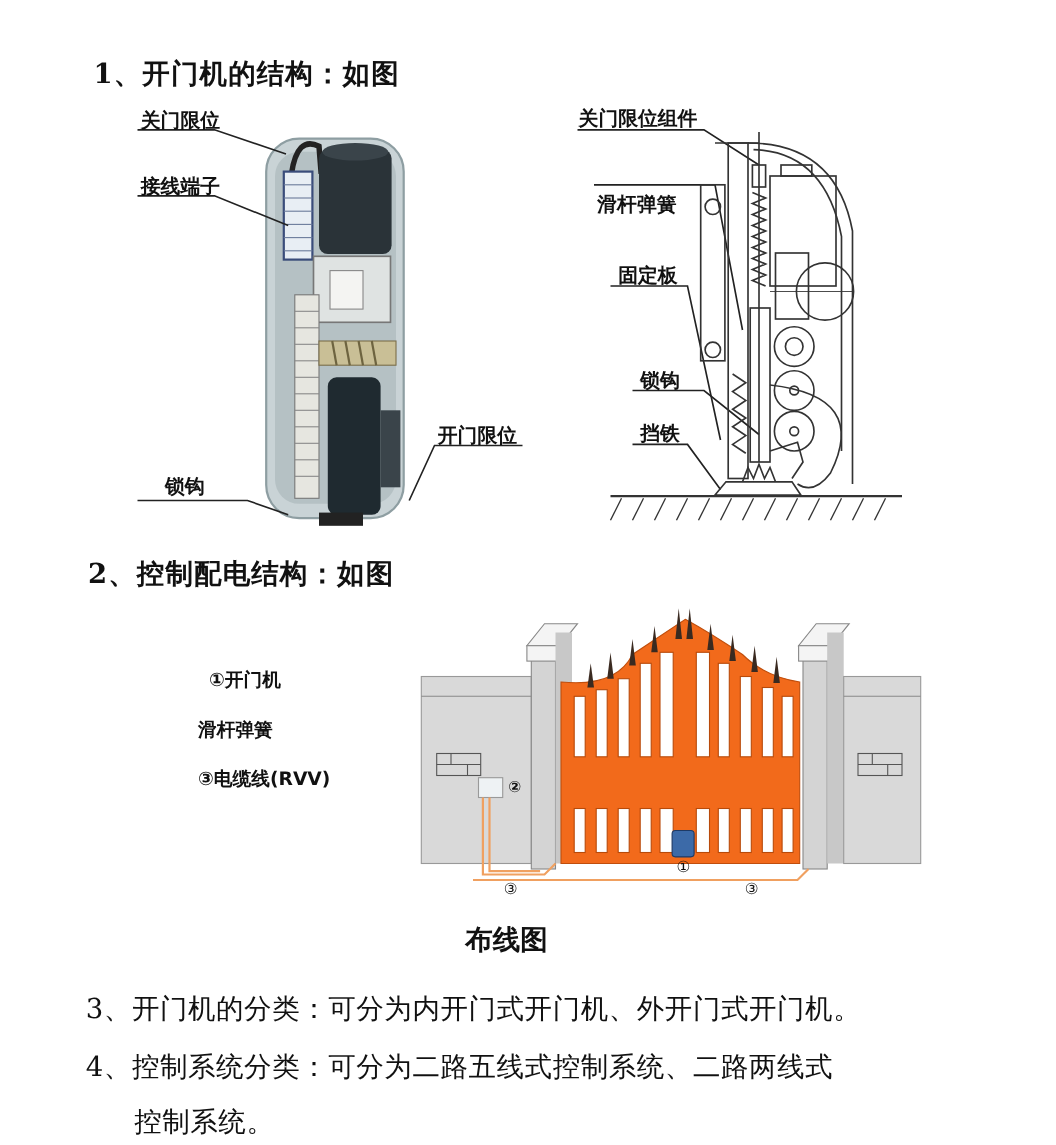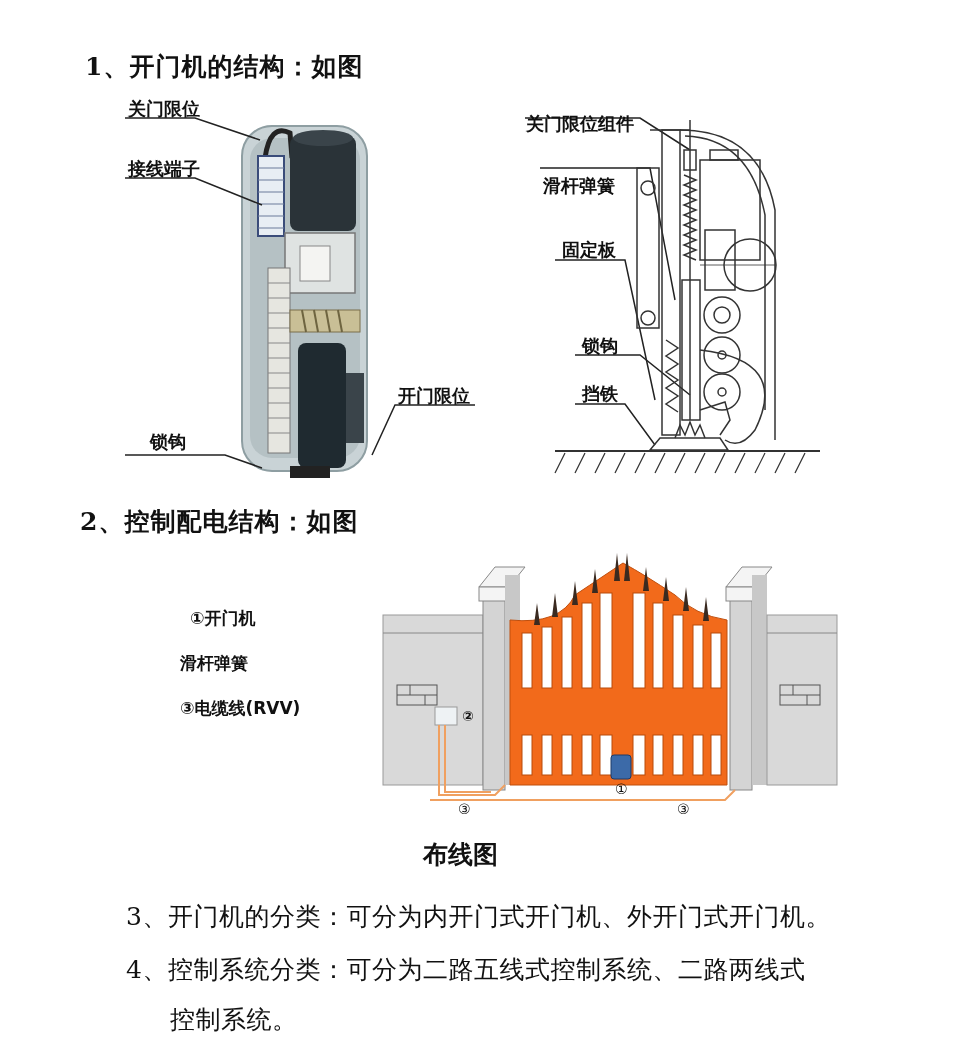--- a/index.html
+++ b/index.html
@@ -2,21 +2,21 @@
 <html><head>
 <meta charset="utf-8">
 <style>
   html, body { margin:0; padding:0; background:#ffffff; }
   body { width:960px; height:1041px; position:relative; overflow:hidden;
          font-family:"DejaVu Serif", "Liberation Serif", serif; color:#111; }
   .abs { position:absolute; }
   .h1 { font-size:25px; font-weight:bold; letter-spacing:1px; white-space:nowrap; }
   .lbl { font-size:18px; font-weight:bold; white-space:nowrap; font-family:"DejaVu Sans", "Liberation Sans", sans-serif; }
   .legend { font-size:17px; font-weight:bold; white-space:nowrap; font-family:"DejaVu Sans","Liberation Sans",sans-serif; }
-  .body-text { font-size:25px; white-space:nowrap; letter-spacing:0.5px;margin-left:48px; }
+  .body-text { font-size:25px; white-space:nowrap; letter-spacing:0.5px; }
   .caption { font-size:25px; font-weight:bold; white-space:nowrap; }
   svg { position:absolute; overflow:visible; }
   .num { font-size:12px; font-family:"DejaVu Sans","Liberation Sans",sans-serif; }
 </style>
 </head>
 <body>
 
 <div class="abs h1" style="left:85px; top:50px;">1、开门机的结构：如图</div>
 
 <div class="abs" style="left:230px; top:118px; width:150px; height:360px;">
@@ -145,21 +145,21 @@
         <line x1="155" y1="333" x2="145" y2="353"></line>
       <line x1="175" y1="333" x2="165" y2="353"></line>
         <line x1="195" y1="333" x2="185" y2="353"></line>
       <line x1="215" y1="333" x2="205" y2="353"></line>
         <line x1="235" y1="333" x2="225" y2="353"></line>
       <line x1="255" y1="333" x2="245" y2="353"></line>
     </g>
   </svg>
 </div>
 
-<div class="abs lbl" style="left:526px; top:112px;text-align:center;">关门限位组件</div>
+<div class="abs lbl" style="left:526px; top:96px;text-align:center;">关门限位组件</div>
 <div class="abs lbl" style="left:543px; top:146px;margin-top:28px;">滑杆弹簧</div>
 <div class="abs lbl" style="left:562px; top:238px;">固定板</div>
 <div class="abs lbl" style="left:582px; top:334px;">锁钩</div>
 <div class="abs lbl" style="left:582px; top:382px;">挡铁</div>
 
 <div class="abs h1" style="left:80px; top:505px;">2、控制配电结构：如图</div>
 
 <div class="abs legend" style="left:190px; top:607px;">①开门机</div>
 <div class="abs legend" style="left:180px; top:652px;">滑杆弹簧</div>
 <div class="abs legend" style="left:180px; top:697px;">③电缆线(RVV)</div>

